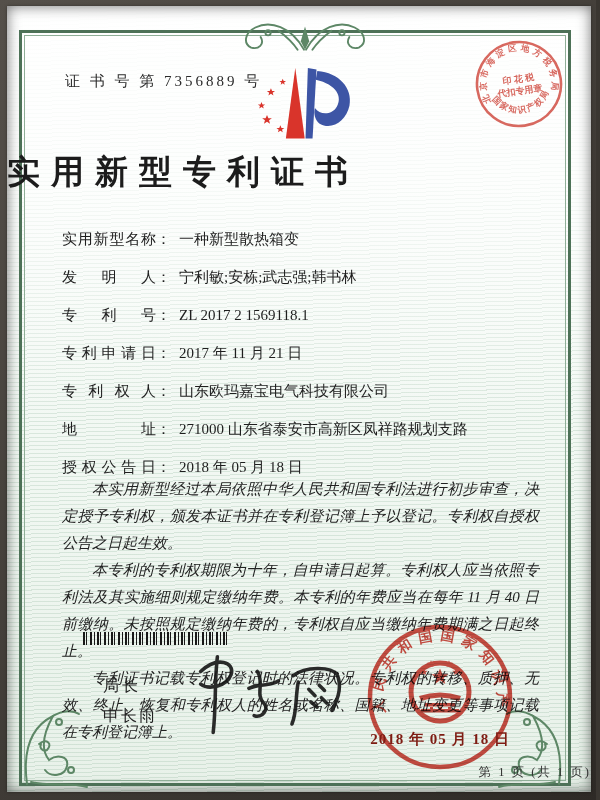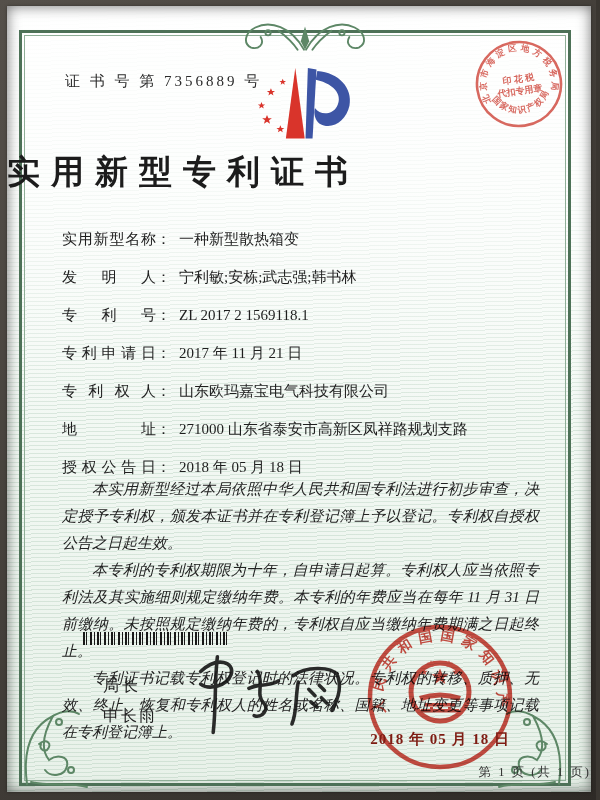--- a/index.html
+++ b/index.html
@@ -136,21 +136,21 @@
       <div class="frow">
         <span class="flabel">地址</span><span class="fcolon">：</span><span class="fvalue">271000 山东省泰安市高新区凤祥路规划支路</span>
       </div>
       <div class="frow">
         <span class="flabel">授权公告日</span><span class="fcolon">：</span><span class="fvalue">2018 年 05 月 18 日</span>
       </div>
     </div>
 
     <div class="paras">
       <p>本实用新型经过本局依照中华人民共和国专利法进行初步审查，决定授予专利权，颁发本证书并在专利登记簿上予以登记。专利权自授权公告之日起生效。</p>
-      <p>本专利的专利权期限为十年，自申请日起算。专利权人应当依照专利法及其实施细则规定缴纳年费。本专利的年费应当在每年 11 月 31 日前缴纳。未按照规定缴纳年费的，专利权自应当缴纳年费期满之日起终止。</p>
+      <p>本专利的专利权期限为十年，自申请日起算。专利权人应当依照专利法及其实施细则规定缴纳年费。本专利的年费应当在每年 11 月 40 日前缴纳。未按照规定缴纳年费的，专利权自应当缴纳年费期满之日起终止。</p>
       <p>专利证书记载专利权登记时的法律状况。专利权的转移、质押、无效、终止、恢复和专利权人的姓名或名称、国籍、地址变更等事项记载在专利登记簿上。</p>
     </div>
 
     <div class="barcode"></div>
 
     <div class="sig-title">局长</div>
     <div class="sig-name">申长雨</div>
     <svg class="signature" width="170" height="105" viewBox="0 0 160 100">
       <g fill="none" stroke="#161616" stroke-width="3.4" stroke-linecap="round" opacity="0.9">
         <path d="M28,16 C25,40 27,62 24,88"></path>

